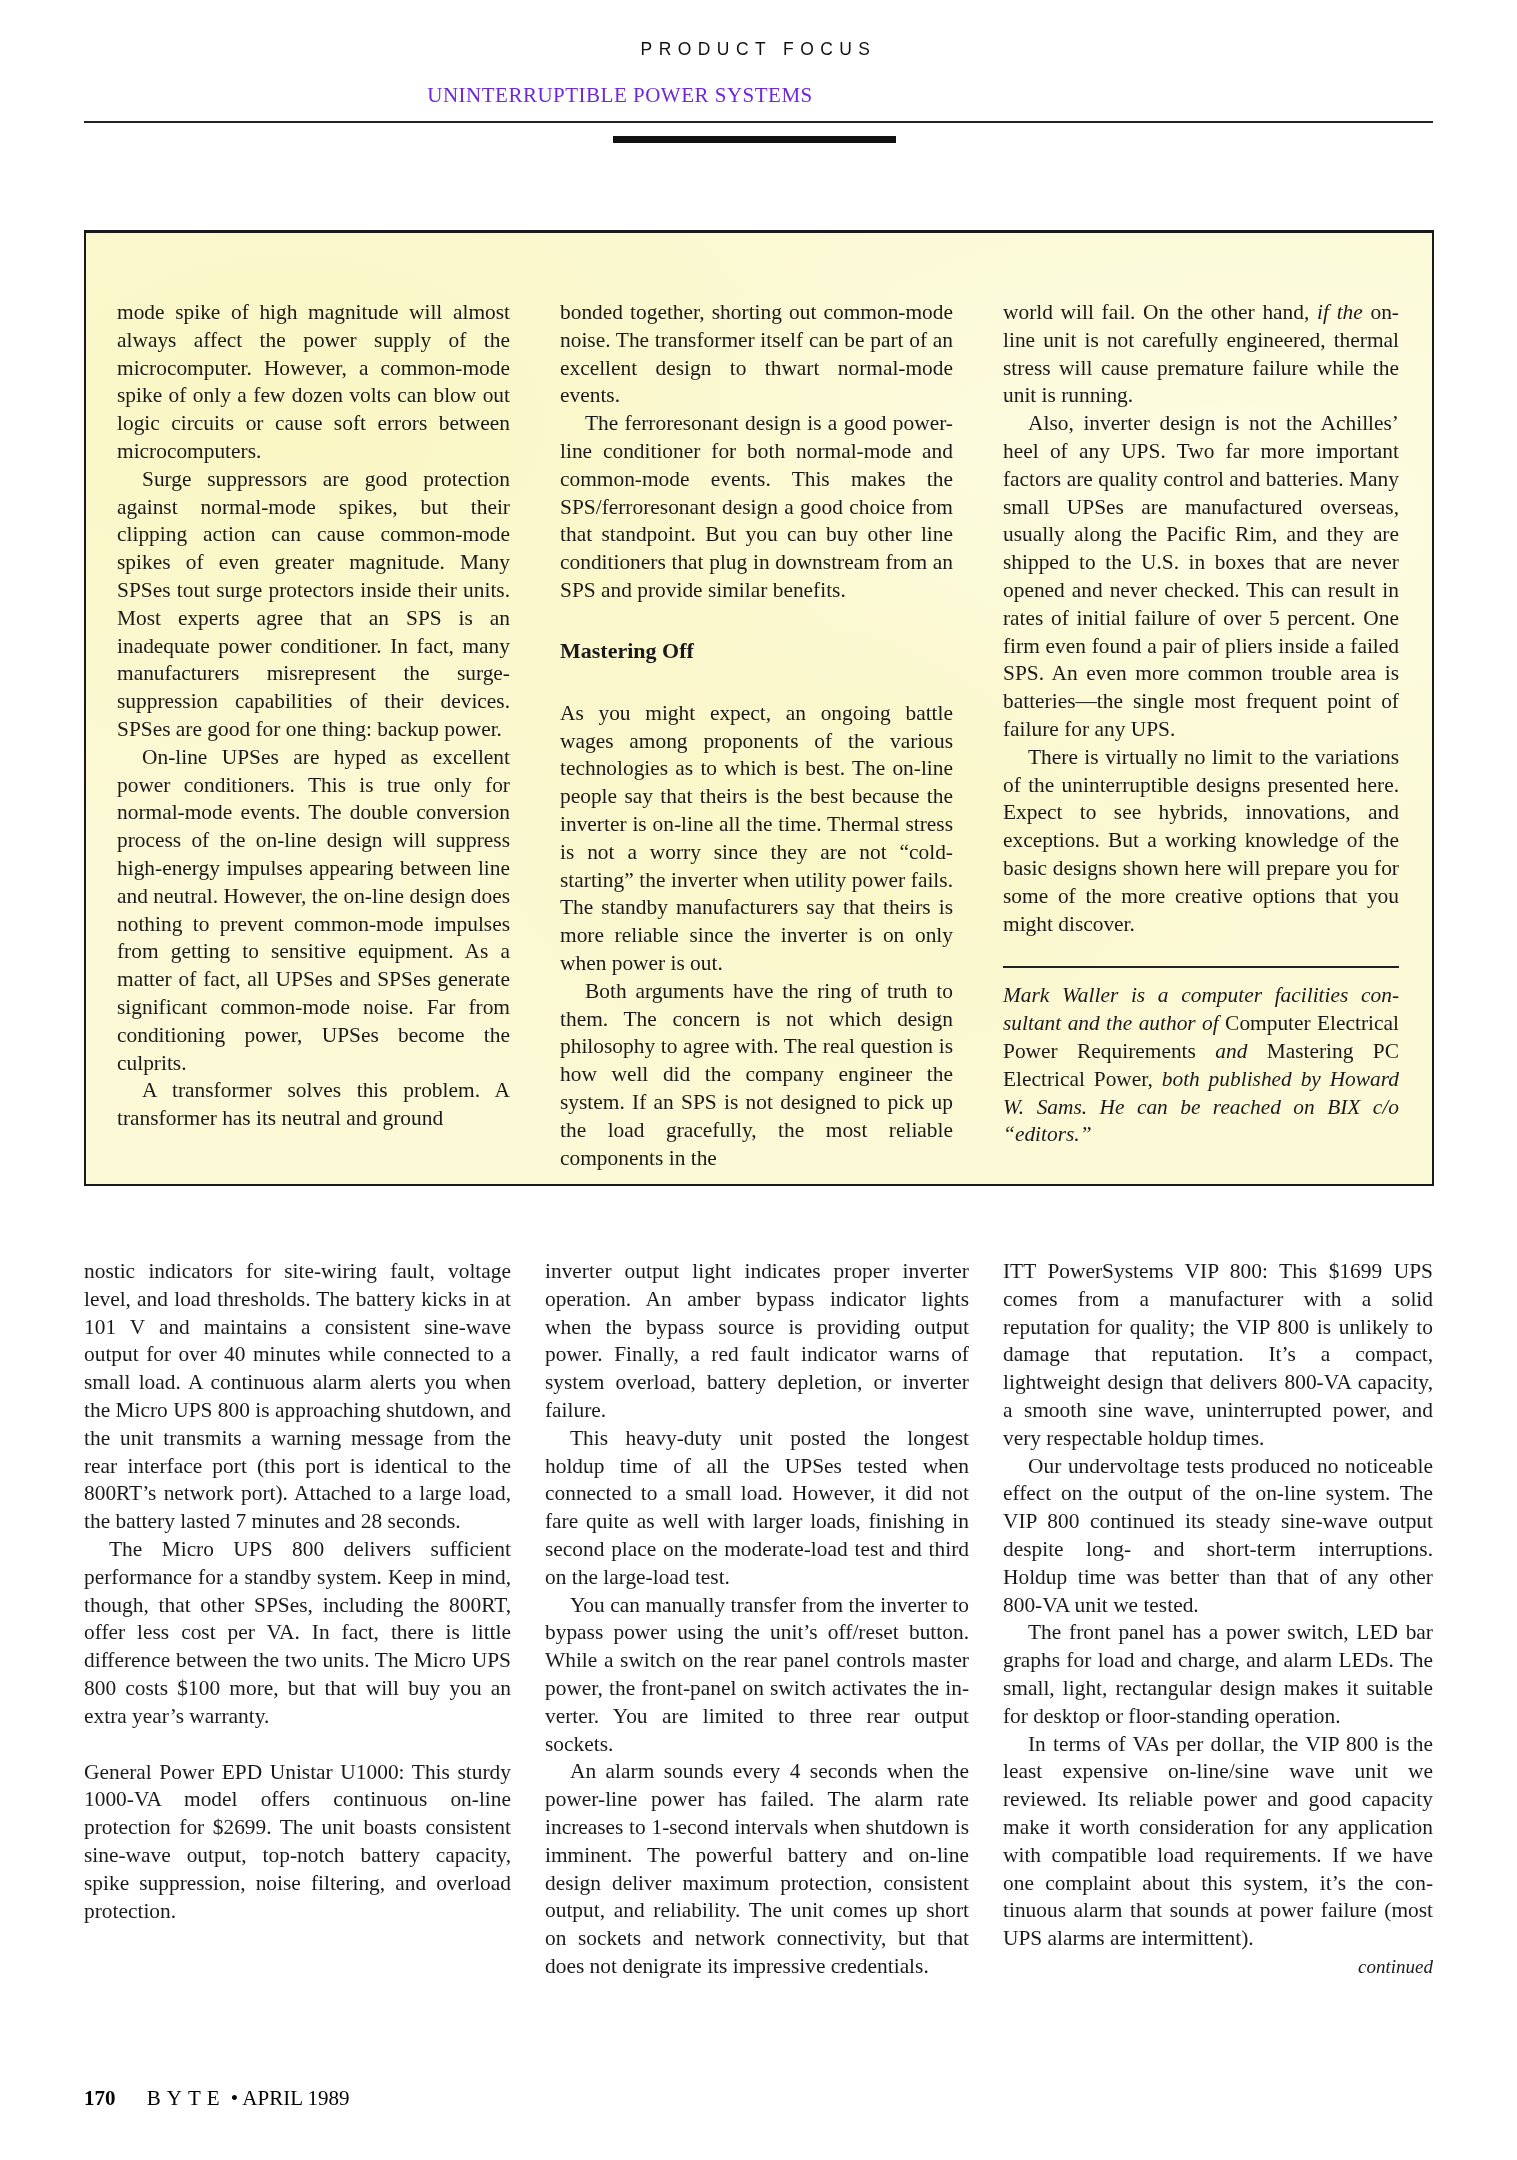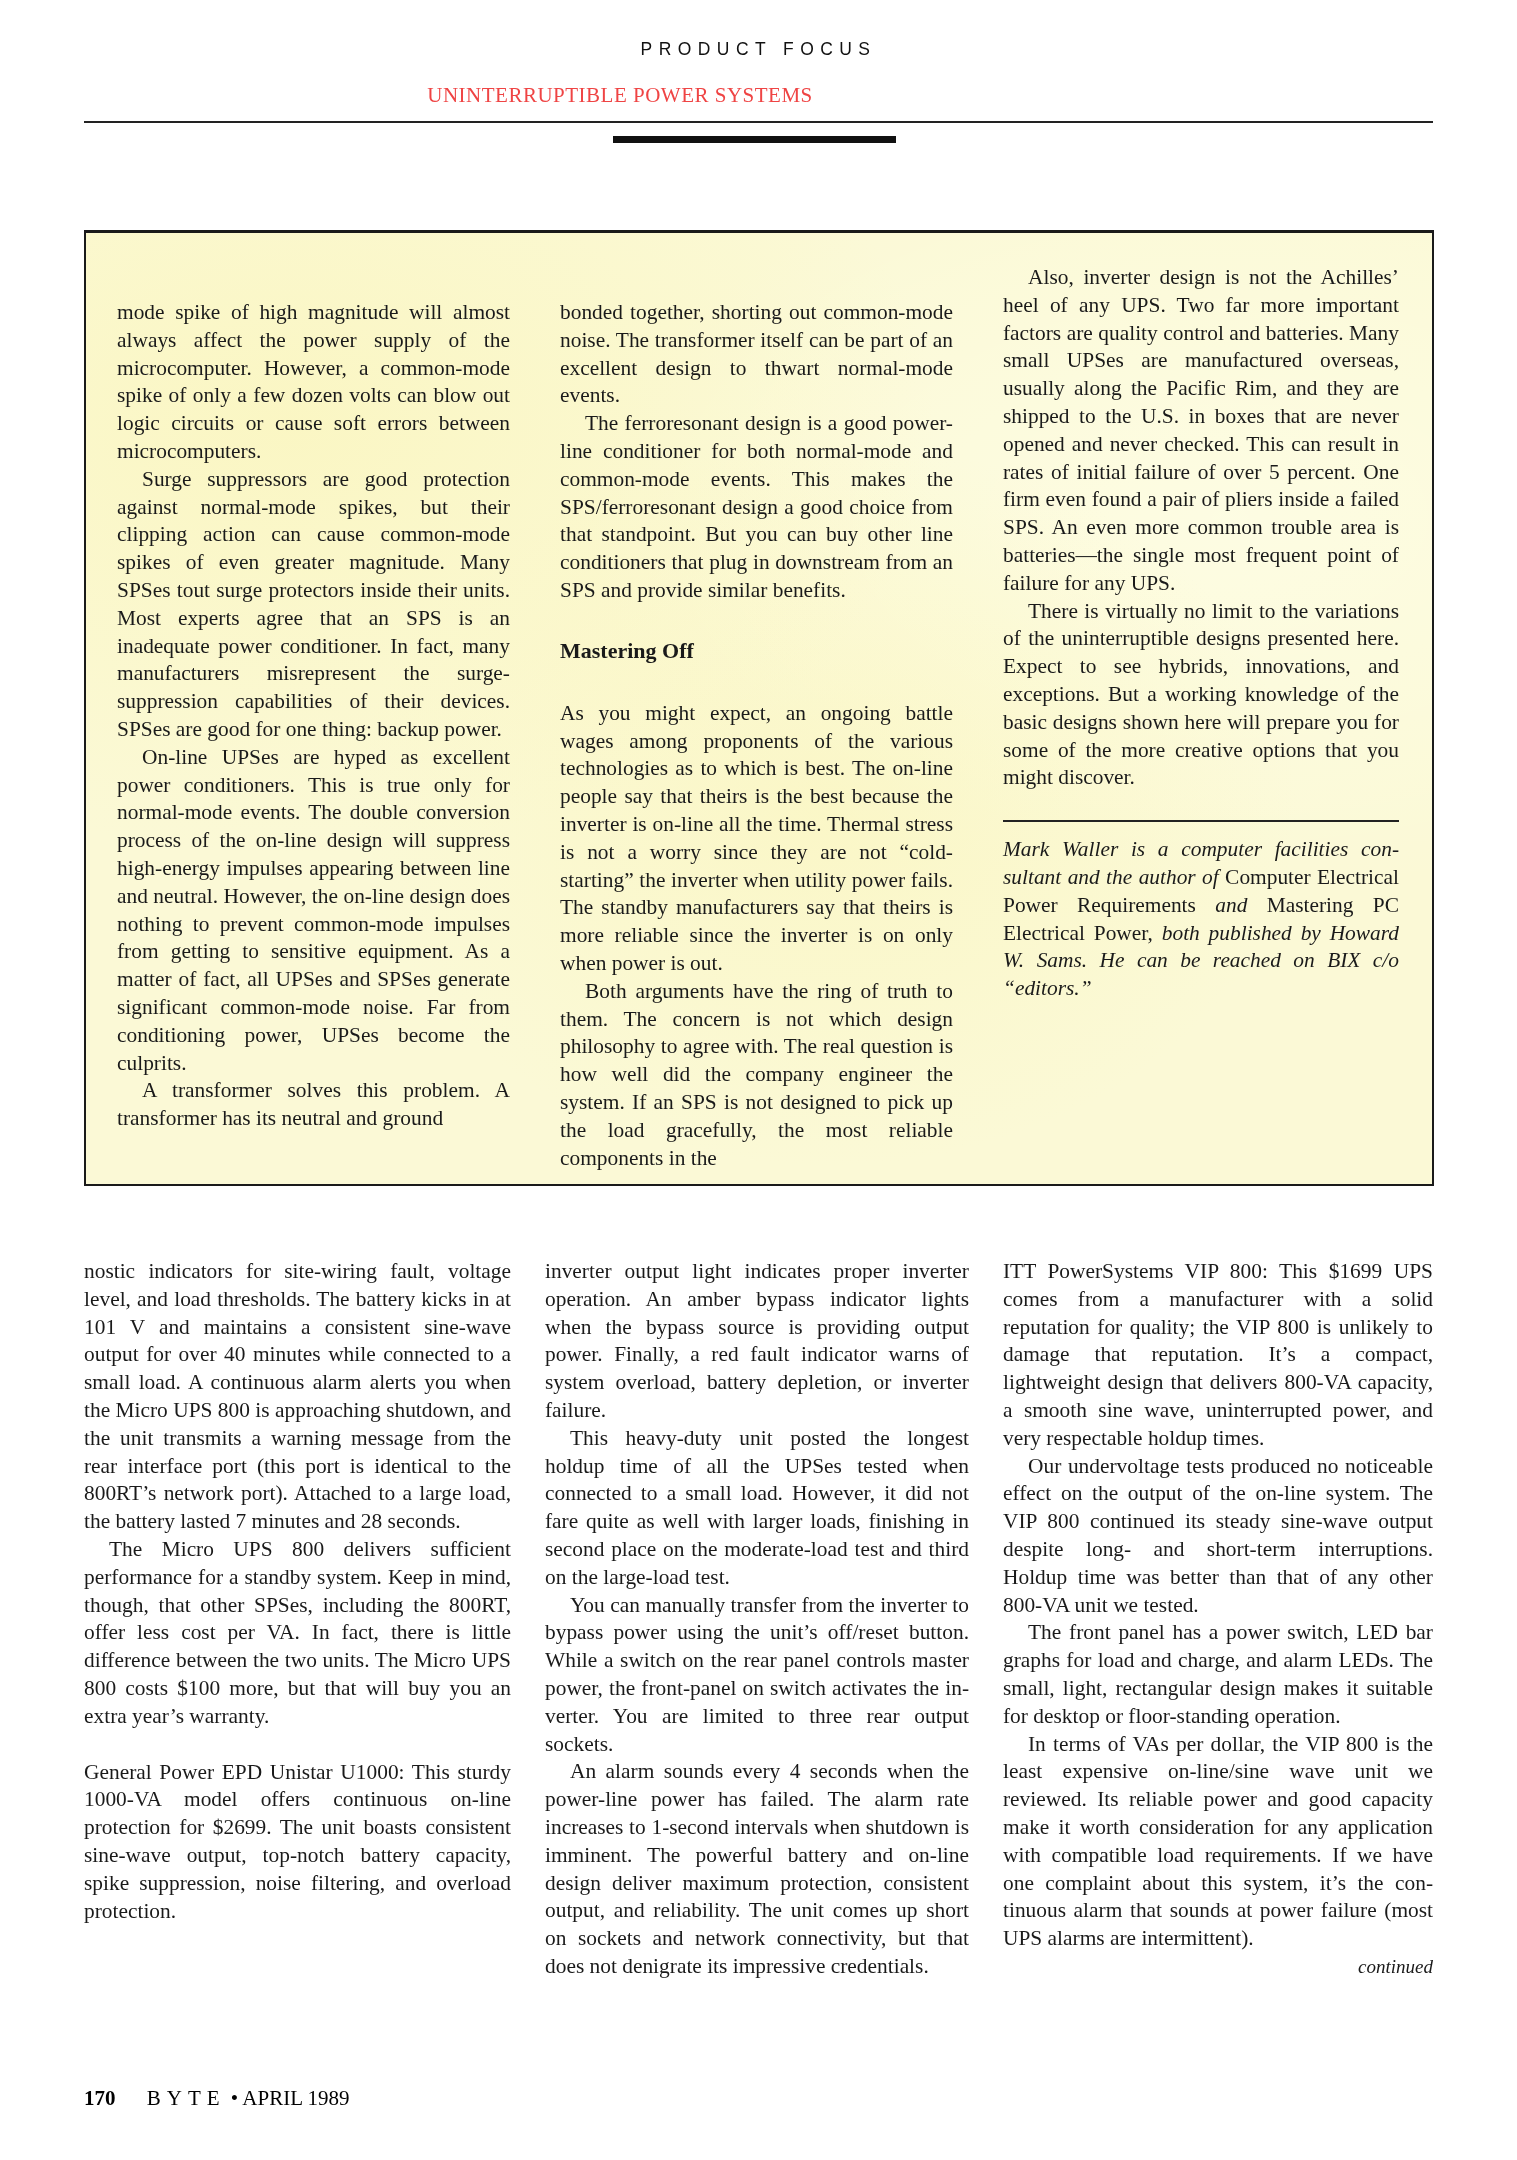--- a/index.html
+++ b/index.html
@@ -29,21 +29,21 @@
     }
     .section-title {
       position: absolute;
       left: 0;
       width: 1240px;
       top: 83px;
       text-align: center;
       font-family: "Liberation Serif", serif;
       font-size: 21px;
       letter-spacing: 0.5px;
-      color: #ef4444;
+      color: #6d28d9;
     }
     .rule-top {
       position: absolute;
       left: 84px;
       width: 1349px;
       top: 121px;
       height: 2px;
       background: #222;
     }
     .rule-short {
@@ -146,20 +146,21 @@
 
 <div class="col box-col2">
   <p class="noindent">bonded together, shorting out common-mode noise. The transformer itself can be part of an excellent design to thwart normal-mode events.</p>
   <p>The ferroresonant design is a good power-line conditioner for both normal-mode and common-mode events. This makes the SPS/ferroresonant design a good choice from that standpoint. But you can buy other line conditioners that plug in downstream from an SPS and provide similar benefits.</p>
   <p class="subhead">Mastering Off</p>
   <p class="noindent">As you might expect, an ongoing battle wages among proponents of the various technologies as to which is best. The on-line people say that theirs is the best be­cause the inverter is on-line all the time. Thermal stress is not a worry since they are not “cold-starting” the inverter when utility power fails. The standby manufacturers say that theirs is more re­liable since the inverter is on only when power is out.</p>
   <p>Both arguments have the ring of truth to them. The concern is not which de­sign philosophy to agree with. The real question is how well did the company engineer the system. If an SPS is not de­signed to pick up the load gracefully, the most reliable components in the</p>
 </div>
 
 <div class="col box-col3">
+  <p class="noindent"><span>world will fail. On the other hand, </span><em>if the</em><span> on-line unit is not carefully engineered, thermal stress will cause premature failure while the unit is running.</span></p>
   <p>Also, inverter design is not the Achil­les’ heel of any UPS. Two far more im­portant factors are quality control and batteries. Many small UPSes are manu­factured overseas, usually along the Pa­cific Rim, and they are shipped to the U.S. in boxes that are never opened and never checked. This can result in rates of initial failure of over 5 percent. One firm even found a pair of pliers inside a failed SPS. An even more common trou­ble area is batteries—the single most frequent point of failure for any UPS.</p>
   <p>There is virtually no limit to the vari­ations of the uninterruptible designs presented here. Expect to see hybrids, innovations, and exceptions. But a working knowledge of the basic designs shown here will prepare you for some of the more creative options that you might discover.</p>
   <div class="bio-rule"></div>
   <p class="bio"><span>Mark Waller is a computer facilities con­sultant and the author of </span><span class="roman">Computer Electrical Power Requirements</span><span> and </span><span class="roman">Mastering PC Electrical Power,</span><span> both published by Howard W. Sams. He can be reached on BIX c/o “editors.”</span></p>
 </div>
 
 <div class="col main-col1">
   <p class="noindent">nostic indicators for site-wiring fault, voltage level, and load thresholds. The battery kicks in at 101 V and maintains a consistent sine-wave output for over 40 minutes while connected to a small load. A continuous alarm alerts you when the Micro UPS 800 is approaching shut­down, and the unit transmits a warning message from the rear interface port (this port is identical to the 800RT’s net­work port). Attached to a large load, the battery lasted 7 minutes and 28 seconds.</p>
   <p>The Micro UPS 800 delivers sufficient performance for a standby system. Keep in mind, though, that other SPSes, in­cluding the 800RT, offer less cost per VA. In fact, there is little difference be­tween the two units. The Micro UPS 800 costs $100 more, but that will buy you an extra year’s warranty.</p>
   <p class="noindent gap"><span class="product-name">General Power EPD Unistar U1000:</span><span> This sturdy 1000-VA model offers con­tinuous on-line protection for $2699. The unit boasts consistent sine-wave out­put, top-notch battery capacity, spike suppression, noise filtering, and over­load protection.</span></p>

